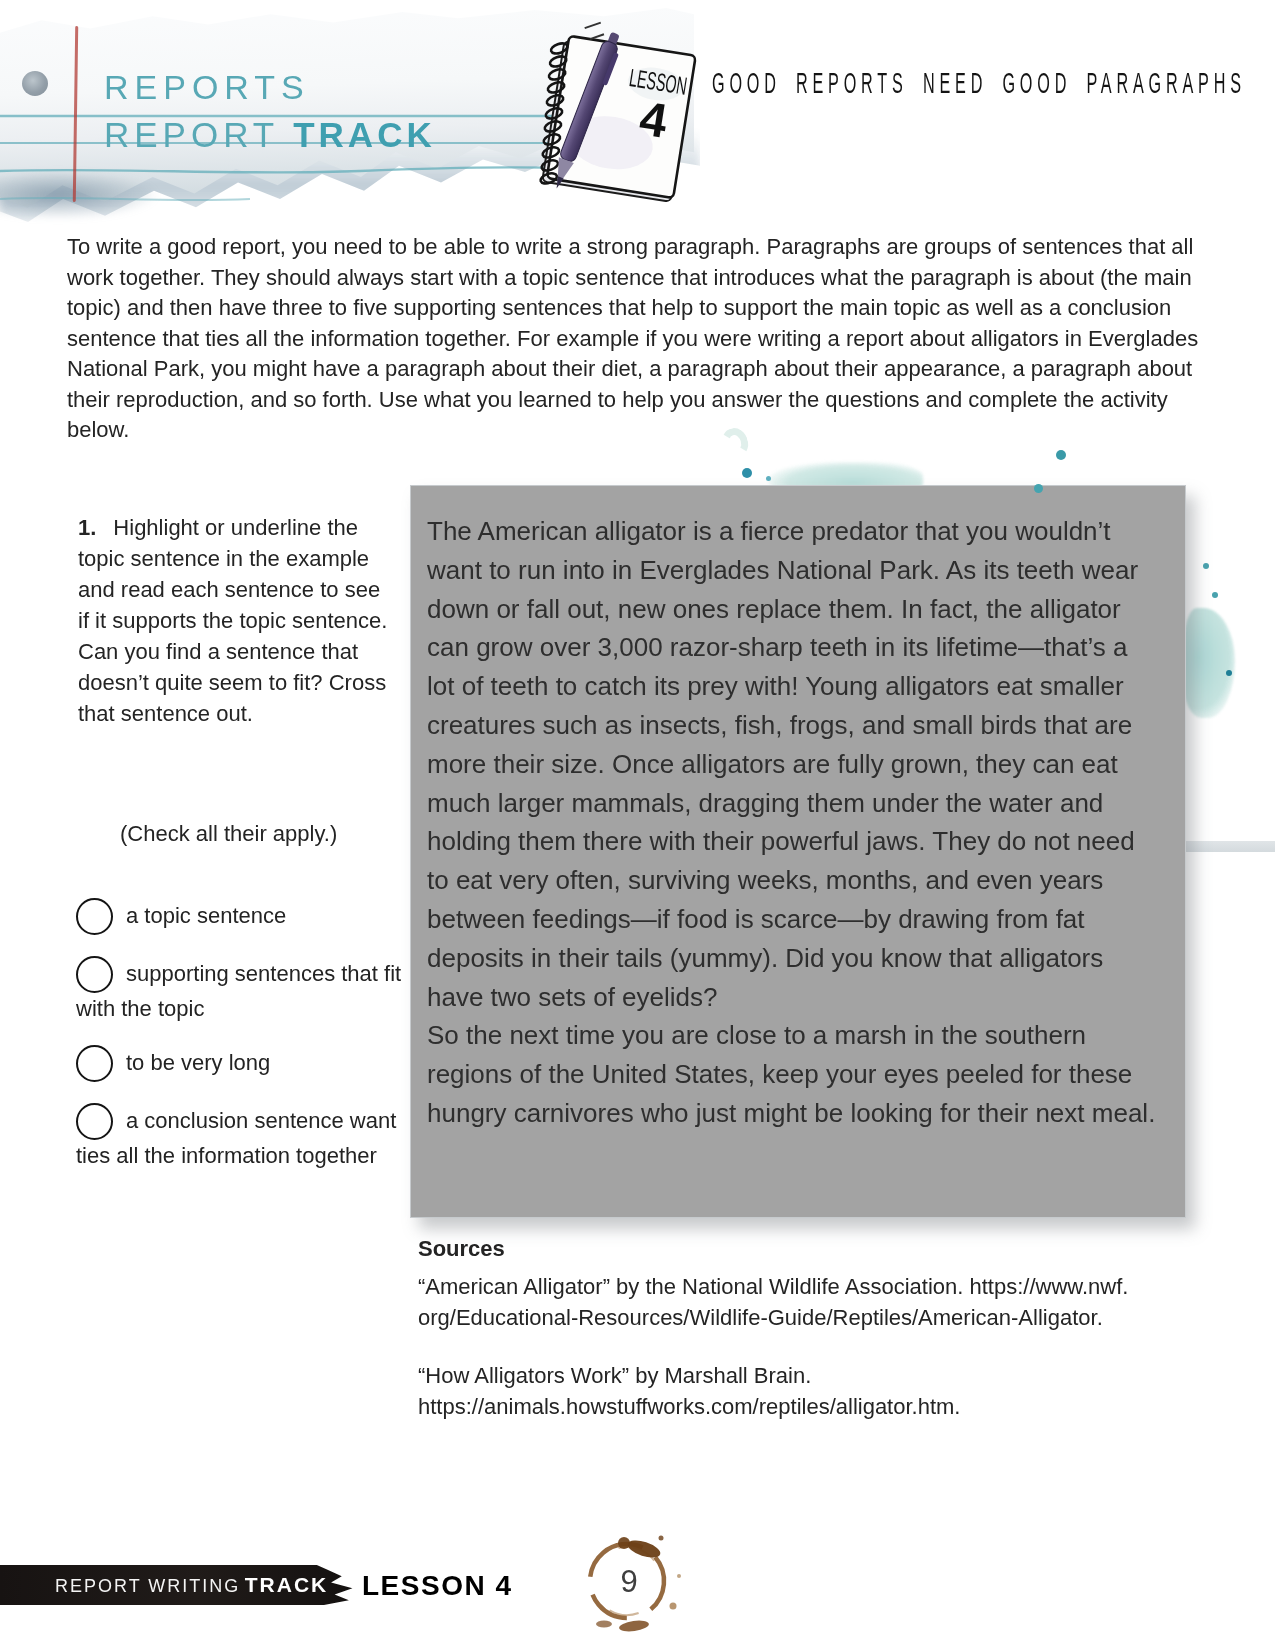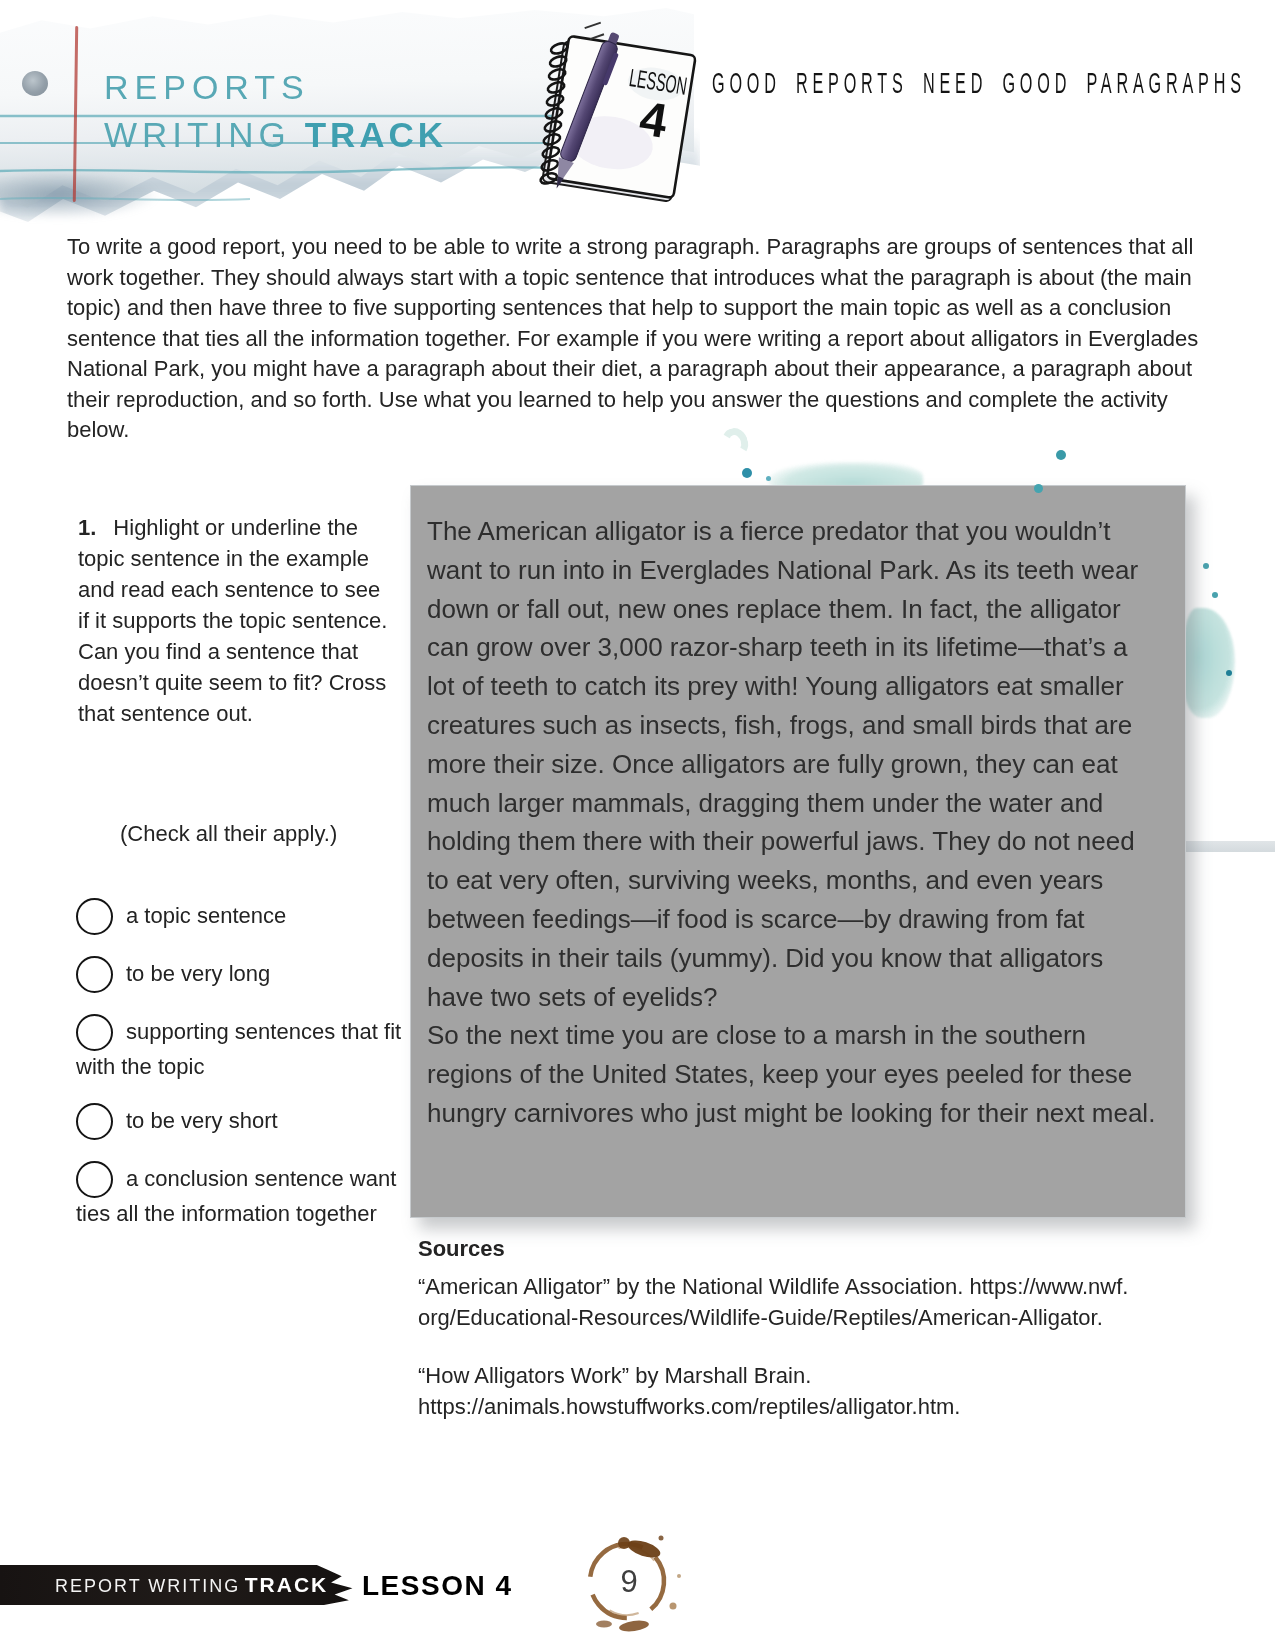--- a/index.html
+++ b/index.html
@@ -142,21 +142,21 @@
       <path d="M0,143 H640" stroke="#63adb9" stroke-width="2.2" fill="none" opacity="0.7"></path>
       <path d="M0,171 C 120,167 240,176 360,171 S 560,166 645,172" stroke="#63adb9" stroke-width="2.4" fill="none" opacity="0.75"></path>
       <path d="M0,199 C 80,195 160,203 250,199" stroke="#63adb9" stroke-width="2" fill="none" opacity="0.5"></path>
     </svg>
     <div class="red-line"></div>
     <div class="hole-punch"></div>
 
     <div class="logo">
       <div class="logo-line1">REPORTS</div>
       <div class="logo-line2">
-        <span class="logo-writing">WRITING</span><span class="logo-track">TRACK</span>
+        <span class="logo-writing">REPORT</span><span class="logo-track">TRACK</span>
       </div>
     </div>
 
     <div class="notebook-wrap">
       <svg width="215" height="205" viewBox="0 0 215 205">
         <g transform="rotate(9 110 100)">
           <rect x="48" y="32" width="130" height="142" rx="5" fill="#e7e8ec" stroke="#1c1c1c" stroke-width="2"></rect>
           <rect x="52" y="26" width="128" height="144" rx="5" fill="#fdfdfc" stroke="#161616" stroke-width="2.6"></rect>
           <ellipse cx="110" cy="125" rx="42" ry="26" fill="#ddd8ea" opacity="0.35"></ellipse>
           <ellipse cx="145" cy="60" rx="28" ry="16" fill="#e6ebee" opacity="0.5"></ellipse>
@@ -205,27 +205,24 @@
 
   <div class="q-block q2">
     <div class="q2-instruction">(Check all their apply.)</div>
   </div>
 
   <div class="options">
     <div class="option">
       <span class="checkbox-circle"></span><span>a topic sentence</span>
     </div>
     <div class="option">
+      <span class="checkbox-circle"></span><span>supporting sentences that fit with the topic</span>
+    </div>
+    <div class="option">
       <span class="checkbox-circle"></span><span>to be very long</span>
-    </div>
-    <div class="option">
-      <span class="checkbox-circle"></span><span>supporting sentences that fit with the topic</span>
-    </div>
-    <div class="option">
-      <span class="checkbox-circle"></span><span>to be very short</span>
     </div>
     <div class="option">
       <span class="checkbox-circle"></span><span>a conclusion sentence want ties all the information together</span>
     </div>
   </div>
 
   <div class="stripe-right"></div>
   <div class="splash-top"></div>
   <div class="splash-arc"></div>
   <div class="splash-right"></div>

